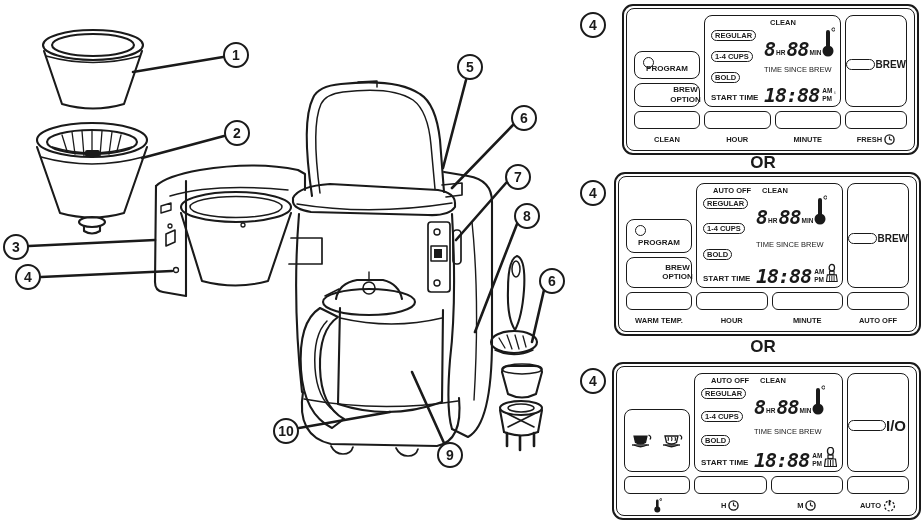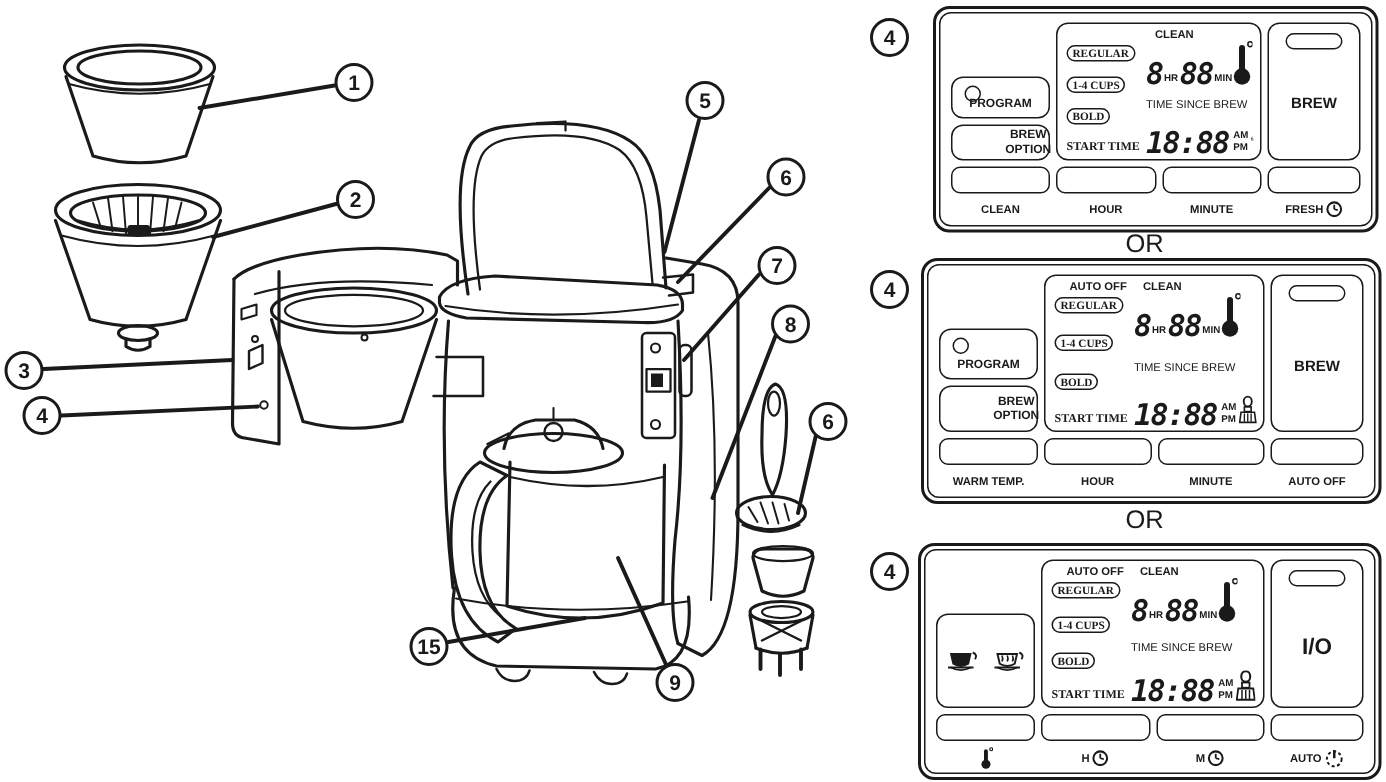--- a/index.html
+++ b/index.html
@@ -2,47 +2,47 @@
 <html><head>
 <meta charset="utf-8">
 <style>
   html,body{margin:0;padding:0;background:#fff;}
   body{font-family:"Liberation Sans",sans-serif;color:#1a1a1a;}
   #stage{position:relative;width:924px;height:521px;background:#fff;overflow:hidden;}
   svg{display:block;}
   .callout{position:absolute;width:26px;height:26px;border:2.4px solid #1a1a1a;border-radius:50%;
     background:#fff;display:flex;align-items:center;justify-content:center;
     font-size:14px;font-weight:bold;z-index:6;box-sizing:border-box;}
-  .or{position:absolute;width:60px;text-align:center;font-size:17px;font-weight:normal;letter-spacing:0;}
+  .or{position:absolute;width:60px;text-align:center;font-size:17px;font-weight:bold;letter-spacing:0;}
   
   .panel{position:absolute;background:#fff;border:2.2px solid #1a1a1a;border-radius:11px;}
   .panel-inner{position:absolute;inset:2px;border:1.6px solid #1a1a1a;border-radius:8px;
     padding:6px 7px 4px;display:flex;flex-direction:column;gap:4px;box-sizing:border-box;}
   .ptop{flex:1;display:grid;grid-template-columns:66px 1fr 62px;gap:4px;min-height:0;}
   .lcol{display:flex;flex-direction:column;gap:4px;min-height:0;margin-top:36px;}
   .cell{border:1.7px solid #1a1a1a;border-radius:8px;background:#fff;box-sizing:border-box;}
   .btn-program{flex:1;position:relative;display:flex;align-items:flex-end;justify-content:center;padding-bottom:5px;}
   .ind{position:absolute;top:5px;left:8px;width:9px;height:9px;border:1.6px solid #1a1a1a;border-radius:50%;}
   .btn-brewopt{flex:1.08;display:flex;align-items:center;justify-content:center;text-align:center;line-height:1.2;padding-left:37px;}
   .plabel{font-size:8px;font-weight:bold;}
   .lcd{padding:2px 4px 3px 6px;display:flex;flex-direction:column;min-width:0;}
   .lcd-top{display:flex;gap:7px;padding-left:10px;font-size:7.5px;font-weight:bold;white-space:nowrap;}
   .lcd-top .ao{min-width:42px;display:inline-block;}
   .lcd-main{flex:1;display:flex;gap:2px;min-height:0;}
-  .lcd-left{width:51px;display:flex;flex-direction:column;justify-content:space-between;align-items:flex-start;padding:3px 0 1px;font-family:Liberation Serif, serif;}
+  .lcd-left{width:51px;display:flex;flex-direction:column;justify-content:space-between;align-items:flex-start;padding:3px 0 1px;}
   .modebox{font-size:7.5px;font-weight:bold;border:1.5px solid #1a1a1a;border-radius:7px;padding:0 3px;white-space:nowrap;}
   .stime{font-size:8px;font-weight:bold;white-space:nowrap;}
   .lcd-right{flex:1;display:flex;flex-direction:column;justify-content:space-between;min-width:0;}
   .digrow{display:flex;align-items:flex-end;gap:1px;}
   .seg{font-family:"DejaVu Sans Mono",monospace;font-style:italic;font-weight:bold;font-size:20px;
     line-height:0.82;letter-spacing:-1px;}
   .sub{font-size:6.5px;font-weight:bold;margin-bottom:1px;}
   .tsb{font-size:7.5px;font-weight:normal;white-space:nowrap;}
   .ampm{display:flex;flex-direction:column;font-size:6.5px;font-weight:bold;line-height:1.15;margin:0 1px 1px 2px;}
-  .rcol{display:flex;flex-direction:column;align-items:center;padding-top:6px;}
+  .rcol{display:flex;align-items:center;padding-top:6px;}
   .oval{width:38px;height:11px;border:1.6px solid #1a1a1a;border-radius:6px;box-sizing:border-box;}
   .rlabel{flex:1;display:flex;align-items:center;font-size:10px;font-weight:bold;}
   .rlabel.io{font-size:15px;}
   .blankrow,.flabels{display:grid;grid-template-columns:66px 1fr 1fr 62px;gap:4px;flex:none;}
   .blankrow{height:18px;}
   .blank{border:1.7px solid #1a1a1a;border-radius:6px;}
   .flabels{height:13px;align-items:center;}
   .flabel{display:flex;align-items:center;justify-content:center;gap:2px;font-size:7.5px;font-weight:bold;white-space:nowrap;}
   .btn-prog3{flex:1;position:relative;display:flex;align-items:flex-end;justify-content:space-between;padding:3px 5px 4px 6px;}
   .btn-prog3 .plabel{margin-bottom:0;}
@@ -193,21 +193,21 @@
 
   <div class="callout" style="left:223px;top:42px">1</div>
   <div class="callout" style="left:224px;top:120px">2</div>
   <div class="callout" style="left:3px;top:234px">3</div>
   <div class="callout" style="left:15px;top:264px">4</div>
   <div class="callout" style="left:457px;top:54px">5</div>
   <div class="callout" style="left:511px;top:105px">6</div>
   <div class="callout" style="left:505px;top:164px">7</div>
   <div class="callout" style="left:514px;top:203px">8</div>
   <div class="callout" style="left:539px;top:268px">6</div>
-  <div class="callout" style="left:273px;top:418px">15</div>
+  <div class="callout" style="left:273px;top:418px">10</div>
   <div class="callout" style="left:437px;top:442px">9</div>
 
   <div class="callout" style="left:580px;top:12px">4</div>
   <div class="callout" style="left:580px;top:180px">4</div>
   <div class="callout" style="left:580px;top:368px">4</div>
 
   <div class="or" style="left:733px;top:153px">OR</div>
   <div class="or" style="left:733px;top:337px">OR</div>
 
   <div class="panel" style="left:622px;top:4px;width:293px;height:147px">

